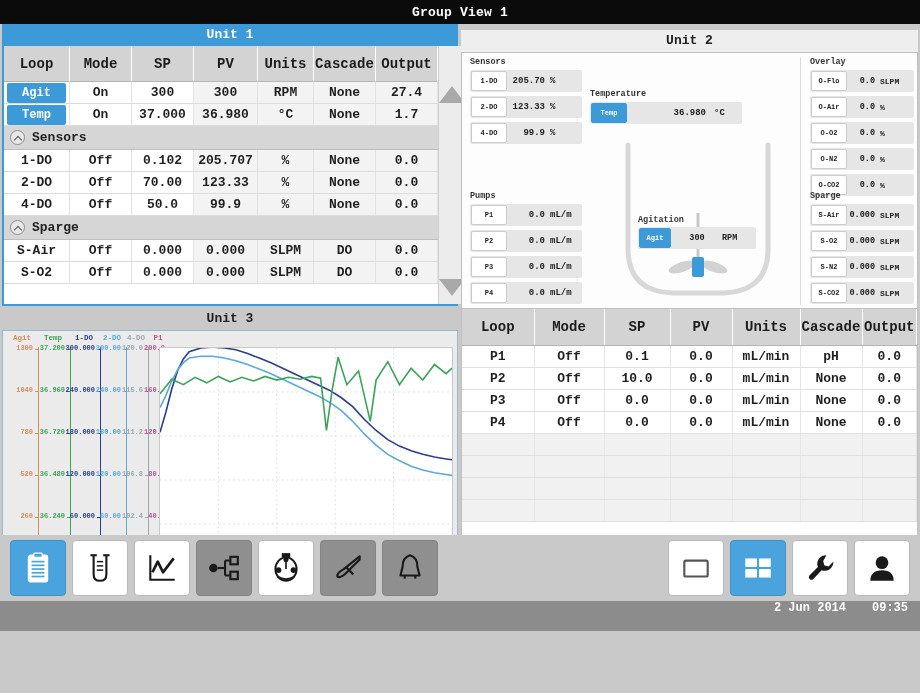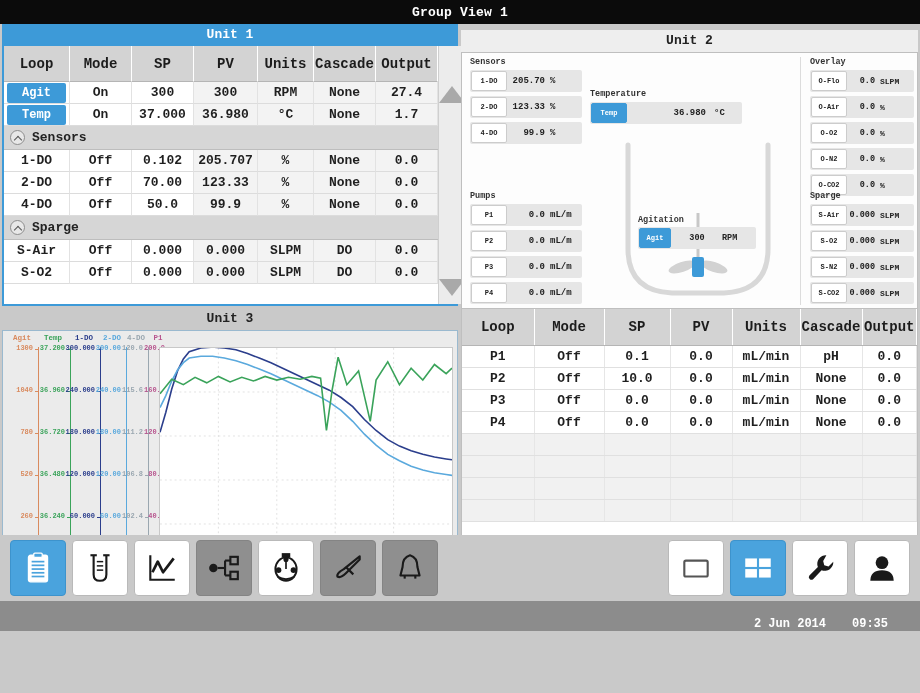--- a/index.html
+++ b/index.html
@@ -171,22 +171,22 @@
   .tb-btn {
     width: 56px; height: 56px; border-radius: 4px; background: #ffffff;
     display: flex; align-items: center; justify-content: center; border: 1px solid #b9b9b9;
   }
   .tb-btn.sel  { background: #4aa3dd; border-color: #3d93cc; }
   .tb-btn.dim  { background: #8f8f8f; border-color: #848484; }
   .tb-btn svg { width: 34px; height: 34px; }
 
   .statusbar {
     position: absolute; left: 0; bottom: 0; width: 920px; height: 30px;
-    background: #8c8c8c; display: flex; align-items: flex-end; justify-content: flex-end;
-    color: #ffffff; font-size: 12px; font-weight: bold; padding-right: 32px; gap: 26px;
+    background: #8c8c8c; display: flex; align-items: flex-start; justify-content: flex-end;
+    color: #ffffff; font-size: 12px; font-weight: bold; padding-right: 12px; gap: 26px;
   }
 </style>
 </head>
 <body>
 
 <div class="screen">
 
   <div class="titlebar">
     <span>Group View 1</span>
   </div>

